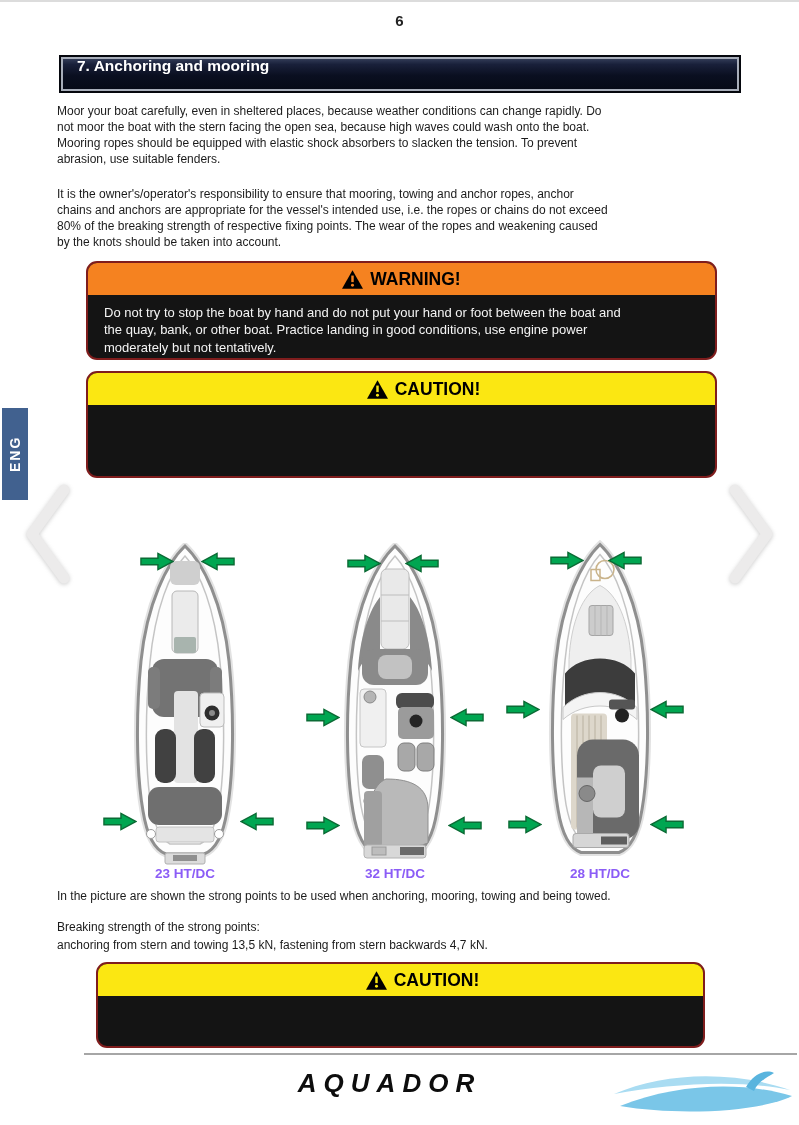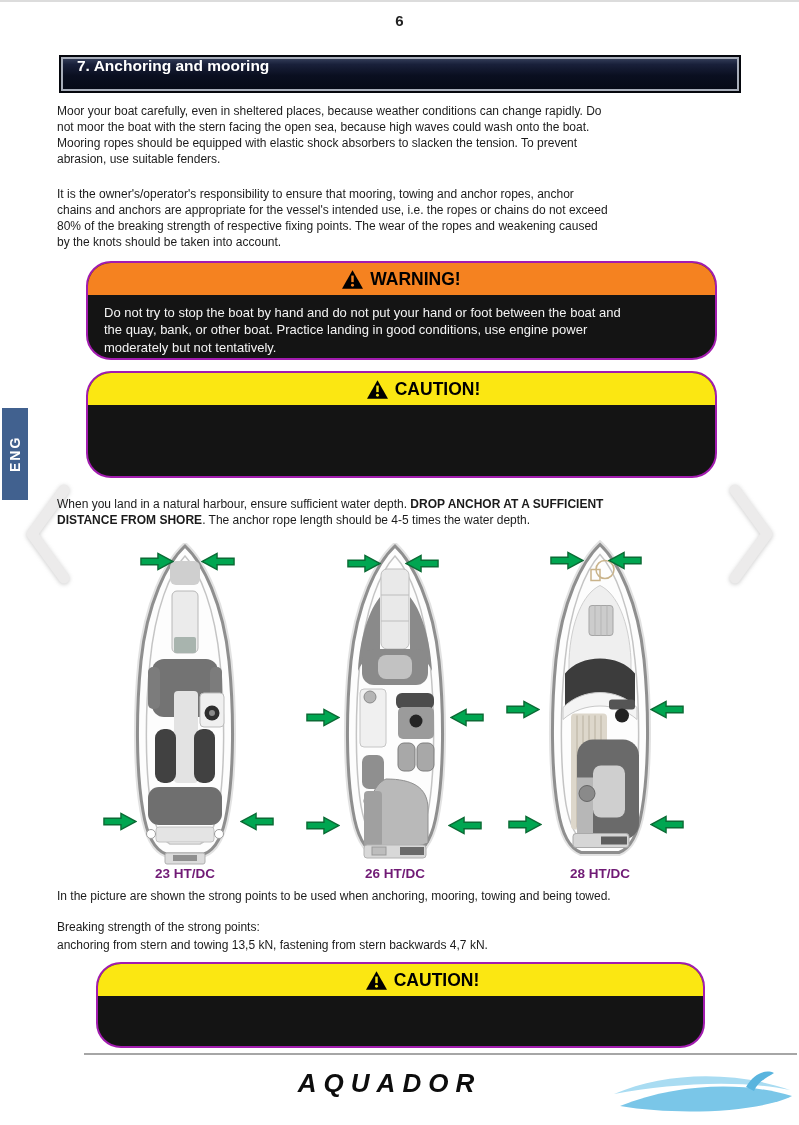--- a/index.html
+++ b/index.html
@@ -11,21 +11,21 @@
   .title-bar{left:59px;top:44px;width:682px;height:38px;box-sizing:border-box;
      background:linear-gradient(180deg,#3a4460 0%,#19203a 22%,#0a0f20 55%,#060a16 100%);
      border:2px solid #05070d;box-shadow:inset 0 0 0 2px #a8aeba;
      display:flex;padding-left:16px;margin-top:11px;}
   .title-bar span{color:#ffffff;font-weight:bold;font-size:15.5px;}
   .body-text{font-size:12px;line-height:1.33;white-space:pre-line;color:#1b1b1b;}
   .p1{left:57px;top:104px;width:712px;}
   .p2{left:57px;top:187px;width:712px;}
   .harbour{left:57px;top:497px;width:716px;}
   .harbour b{font-weight:bold;}
-  .banner{box-sizing:border-box;border-radius:25px;background:#141414;border:2px solid #a21caf;overflow:hidden;}
+  .banner{box-sizing:border-box;border-radius:11px;background:#141414;border:2px solid #7f1d1d;overflow:hidden;}
   .banner-header{height:32px;display:flex;align-items:center;justify-content:center;gap:7px;
      font-weight:bold;font-size:17.5px;color:#000;}
   .warning .banner-header{background:#f58220;}
   .caution .banner-header{background:#fbe712;padding-left:44px;}
   .banner-body{color:#f4f4f4;font-size:13px;line-height:1.34;padding:9px 16px 0 16px;white-space:pre-line;}
   .warning{left:86px;top:261px;width:631px;height:99px;}
   .caution1{left:86px;top:371px;width:631px;height:107px;}
   .caution2{left:96px;top:962px;width:609px;height:86px;}
   .tri-cut-warning{fill:#f58220;}
   .tri-cut-caution{fill:#fbe712;}
@@ -36,21 +36,21 @@
   .chev polyline{fill:none;stroke:#ecebeb;stroke-width:11;stroke-linecap:round;stroke-linejoin:round;}
   .boat{position:absolute;}
   .boat svg{display:block;}
   .hull{fill:#fdfdfd;stroke:#8f8f8f;stroke-width:3;}
   .hull-shadow{fill:none;stroke:#e2e2e2;stroke-width:7;}
   .inner{fill:none;stroke:#c4c4c4;stroke-width:1.5;}
   .sp-arrow{position:absolute;width:34px;height:19px;}
   .sp-arrow svg{display:block;width:100%;height:100%;}
   .sp-arrow path{fill:#00a651;stroke:#0b6b35;stroke-width:1.5;}
   .sp-left{transform:scaleX(-1);}
-  .boat-label{top:866px;width:150px;text-align:center;font-weight:bold;font-size:13.5px;color:#701a75;}
+  .boat-label{top:866px;width:150px;text-align:center;font-weight:bold;font-size:13.5px;color:#8b5cf6;}
   .caption{left:57px;top:889px;width:736px;}
   .bk1{left:57px;top:920px;width:720px;}
   .bk2{left:57px;top:938px;width:720px;}
   .divider{left:84px;top:1053px;width:713px;height:2px;background:#a6a6a6;}
   .brand{left:0;top:1068px;width:100%;text-align:center;font-weight:bold;font-style:italic;
      font-size:26px;letter-spacing:7px;color:#0d0d0d;transform:translateX(-10px);}
   .wave{left:610px;top:1062px;}
 </style>
 </head>
 <body>
@@ -101,22 +101,20 @@
 
   <div class="abs eng-tab">ENG</div>
 
   <svg class="chev" style="left:20px;top:482px;" width="56" height="104" viewBox="0 0 56 104">
     <polyline points="44,8 12,52 44,96"></polyline>
   </svg>
   <svg class="chev" style="left:723px;top:482px;" width="56" height="104" viewBox="0 0 56 104">
     <polyline points="12,8 44,52 12,96"></polyline>
   </svg>
 
-  <div class="abs body-text harbour"><span>When you land in a natural harbour, ensure sufficient water depth. </span><b>DROP ANCHOR AT A SUFFICIENT
-DISTANCE FROM SHORE</b><span>. The anchor rope length should be 4-5 times the water depth.</span></div>
 
   <div class="boat" style="left:110px;top:543px;">
     <svg width="150" height="325" viewBox="0 0 150 325">
       <path class="hull-shadow" d="M75,3 C57,20 37,60 31,118 C26,168 26,228 33,268 C37,293 45,307 56,311 L94,311 C105,307 113,293 117,268 C124,228 124,168 119,118 C113,60 93,20 75,3 Z"></path>
       <path class="hull" d="M75,3 C57,20 37,60 31,118 C26,168 26,228 33,268 C37,293 45,307 56,311 L94,311 C105,307 113,293 117,268 C124,228 124,168 119,118 C113,60 93,20 75,3 Z"></path>
       <path class="inner" d="M75,13 C60,29 45,66 40,119 C35,167 35,226 41,263 C45,285 52,297 60,301 L90,301 C98,297 105,285 109,263 C115,226 115,167 110,119 C105,66 90,29 75,13 Z"></path>
       <rect x="60" y="18" width="30" height="24" rx="6" fill="#cfcfcf"></rect>
       <rect x="62" y="48" width="26" height="62" rx="5" fill="#ebebeb" stroke="#b8b8b8"></rect>
       <rect x="64" y="94" width="22" height="16" rx="2" fill="#a8b4ae"></rect>
       <rect x="42" y="116" width="66" height="58" rx="12" fill="#737373"></rect>
@@ -274,21 +272,21 @@
         <path d="M1,6.5 H19 V1.5 L35,10 L19,18.5 V13.5 H1 Z"></path>
       </svg>
     </div>
   <div class="sp-arrow sp-left" style="left:650px;top:815px;">
       <svg viewBox="0 0 36 20">
         <path d="M1,6.5 H19 V1.5 L35,10 L19,18.5 V13.5 H1 Z"></path>
       </svg>
     </div>
 
   <div class="abs boat-label" style="left:110px;">23 HT/DC</div>
-  <div class="abs boat-label" style="left:320px;">26 HT/DC</div>
+  <div class="abs boat-label" style="left:320px;">32 HT/DC</div>
   <div class="abs boat-label" style="left:525px;">28 HT/DC</div>
 
   <div class="abs body-text caption">In the picture are shown the strong points to be used when anchoring, mooring, towing and being towed.</div>
   <div class="abs body-text bk1">Breaking strength of the strong points:</div>
   <div class="abs body-text bk2">anchoring from stern and towing 13,5 kN, fastening from stern backwards 4,7 kN.</div>
 
   <div class="abs banner caution caution2">
     <div class="banner-header">
       <svg width="21" height="19" viewBox="0 0 24 21">
         <path d="M12 0 L24 21 H0 Z" fill="#000"></path>

